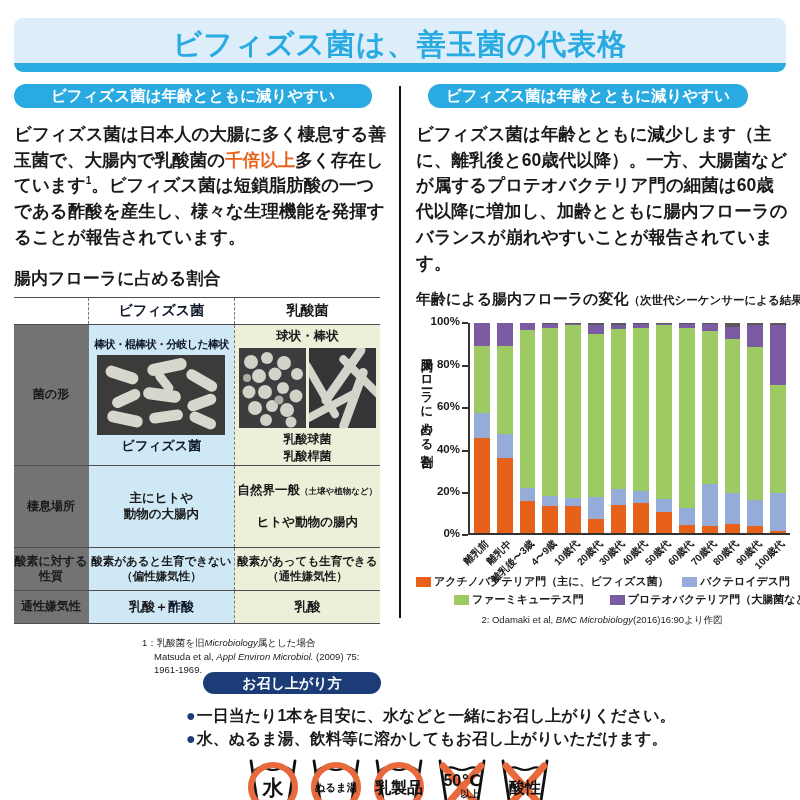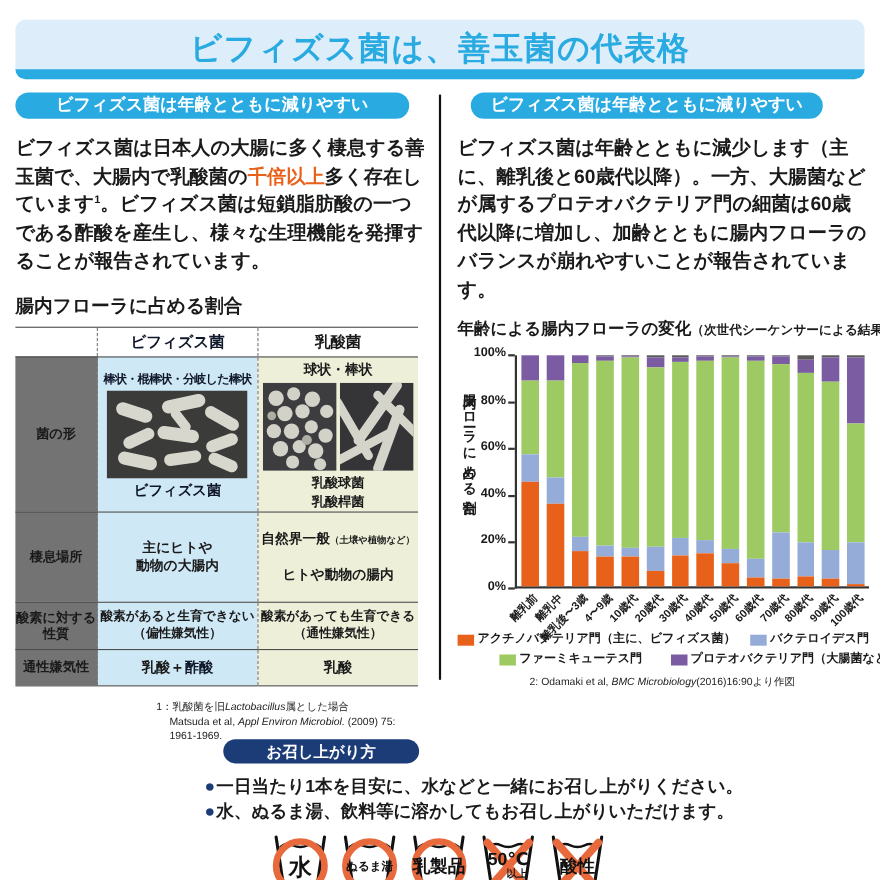--- a/index.html
+++ b/index.html
@@ -195,21 +195,21 @@
       </tr>
       <tr>
         <td class="lbl">通性嫌気性</td>
         <td class="bif vb cell-meta"><span>乳酸＋</span><span class="o">酢酸</span></td>
         <td class="lac vb cell-meta">乳酸</td>
       </tr>
     </tbody>
       </table>
 
     <div class="fn1">
-      <div><span>1：乳酸菌を旧</span><i>Lactobacillus</i><span>属とした場合</span></div>
+      <div><span>1：乳酸菌を旧</span><i>Microbiology</i><span>属とした場合</span></div>
       <div class="ln2"><span>Matsuda et al, </span><i>Appl Environ Microbiol.</i><span> (2009) 75: 1961-1969.</span></div>
     </div>
   </div>
 
   <div class="col-right">
     <div class="section-pill pill-r">ビフィズス菌は年齢とともに減りやすい</div>
 
     <div class="para">ビフィズス菌は年齢とともに減少します（主に、離乳後と60歳代以降）。一方、大腸菌などが属するプロテオバクテリア門の細菌は60歳代以降に増加し、加齢とともに腸内フローラのバランスが崩れやすいことが報告されています。</div>
 
     <div class="chart-title"><span>年齢による腸内フローラの変化</span><span class="note">（次世代シーケンサーによる結果）</span></div>

